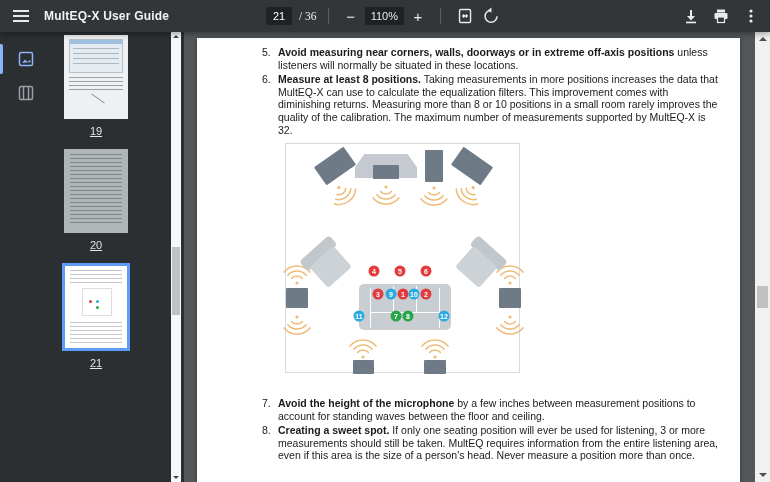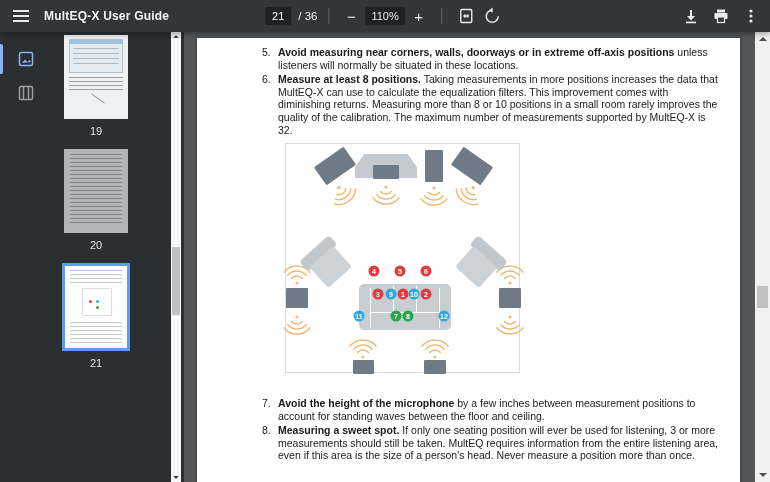--- a/index.html
+++ b/index.html
@@ -10,41 +10,41 @@
   .toolbar { position:relative; height:32px; background:#323639; color:#e8eaed;
              display:flex; align-items:center; z-index:30; box-shadow:0 2px 6px rgba(0,0,0,.35); }
   .tb-btn { background:none; border:none; color:#e8eaed; width:26px; height:26px;
             display:flex; align-items:center; justify-content:center; cursor:pointer; flex:none; }
   .menu-btn { margin-left:8px; }
   .doc-title { font-size:12px; font-weight:700; color:#f1f3f4; margin-left:10px; letter-spacing:.2px; }
   .tb-center { position:absolute; left:50%; top:0; transform:translateX(-50%); height:32px;
                display:flex; align-items:center; }
   .page-input { width:26px; height:18px; background:#1f2225; border:none; border-radius:2px;
                 color:#fff; font-size:11px; text-align:center; font-family:"Liberation Sans",sans-serif; }
-  .page-total { font-size:11.5px; margin-left:7px; color:#f1f3f4; }
+  .page-total { font-size:11.5px; margin-left:7px; color:#f1f3f4;font-family:Liberation Serif, serif; }
   .vdiv { width:1px; height:16px; background:#5f6368; margin:0 11px; }
   .zoom-btn { font-size:15px; width:22px; }
   .zoom-box { background:#1f2225; border-radius:2px; font-size:11px; padding:3px 6px; margin:0 3px; }
   .tb-right { position:absolute; right:6px; top:0; height:32px; display:flex; align-items:center; gap:4px; }
 
   
   .body { display:flex; height:450px; }
 
   
   .sidebar { width:184px; background:#2b2f32; position:relative; flex:none; overflow:hidden; }
   .rail { position:absolute; left:0; top:0; width:52px; height:100%; }
   .rail-btn { background:none; border:none; width:52px; height:34px; display:flex;
               align-items:center; justify-content:center; cursor:pointer; }
   .rail-btn.first { margin-top:10px; }
   .active-bar { position:absolute; left:0; top:12px; width:3px; height:30px; background:#8ab4f8; border-radius:0 2px 2px 0; }
   .thumbs { position:absolute; left:64px; top:0; width:100px; height:100%; padding-top:3px; }
   .thumb-entry { margin-bottom:12px; }
   .thumb { width:64px; background:#aab0b4; position:relative; overflow:hidden; cursor:pointer; height:84px; }
   .thumb.selected { background:#fff; border:3px solid #5c9cf5; height:88px; width:68px; margin-left:-2px; }
-  .thumb-label { width:64px; text-align:center; color:#e2e4e6; font-size:11px; margin-top:6px; }
+  .thumb-label { width:64px; text-align:center; color:#e2e4e6; font-size:11px; margin-top:6px;text-decoration:underline; }
   
   .thumb.v-screenshot { background:#eef0f1; }
   .v-screenshot .shot { position:absolute; left:5px; right:5px; top:4px; height:34px; background:#e4ebf1; border:1px solid #b3c1cc; }
   .v-screenshot .shot i { display:block; height:4px; background:#9fc2e0; }
   .v-screenshot .shot em { display:block; height:1px; background:#aeb9c2; margin:4px 3px 0 3px; }
   .v-screenshot .tl { position:absolute; left:5px; right:5px; top:42px; height:14px;
         background:repeating-linear-gradient(to bottom,#9aa1a6 0 1px,transparent 1px 4px); }
   .v-screenshot .diag { position:absolute; left:26px; top:63px; width:16px; height:1px; background:#8f969b; transform:rotate(35deg); }
   .v-text { background:#b0b5b8; }
   .v-text .tl { position:absolute; left:6px; right:6px; top:5px; bottom:8px;
@@ -353,21 +353,21 @@
             </div>
         </div>
 
         <div class="doc-block doc-bottom">
             <div class="doc-item">
               <span class="num">7.</span>
               <span class="txt"><b>Avoid the height of the microphone</b><span> by a few inches between measurement positions to account for standing waves between the floor and ceiling.</span></span>
             </div>
             <div class="doc-item">
               <span class="num">8.</span>
-              <span class="txt"><b>Measuring a sweet spot.</b><span> If only one seating position will ever be used for listening, 3 or more measurements should still be taken. MultEQ requires information from the entire listening area, even if this area is the size of a person's head. Never measure a position more than once.</span></span>
+              <span class="txt"><b>Creating a sweet spot.</b><span> If only one seating position will ever be used for listening, 3 or more measurements should still be taken. MultEQ requires information from the entire listening area, even if this area is the size of a person's head. Never measure a position more than once.</span></span>
             </div>
           </div>
       </div>
 
       <div class="vscroll">
         <div class="up"></div>
         <div class="vthumb"></div>
         <div class="down"></div>
       </div>
     </main>

